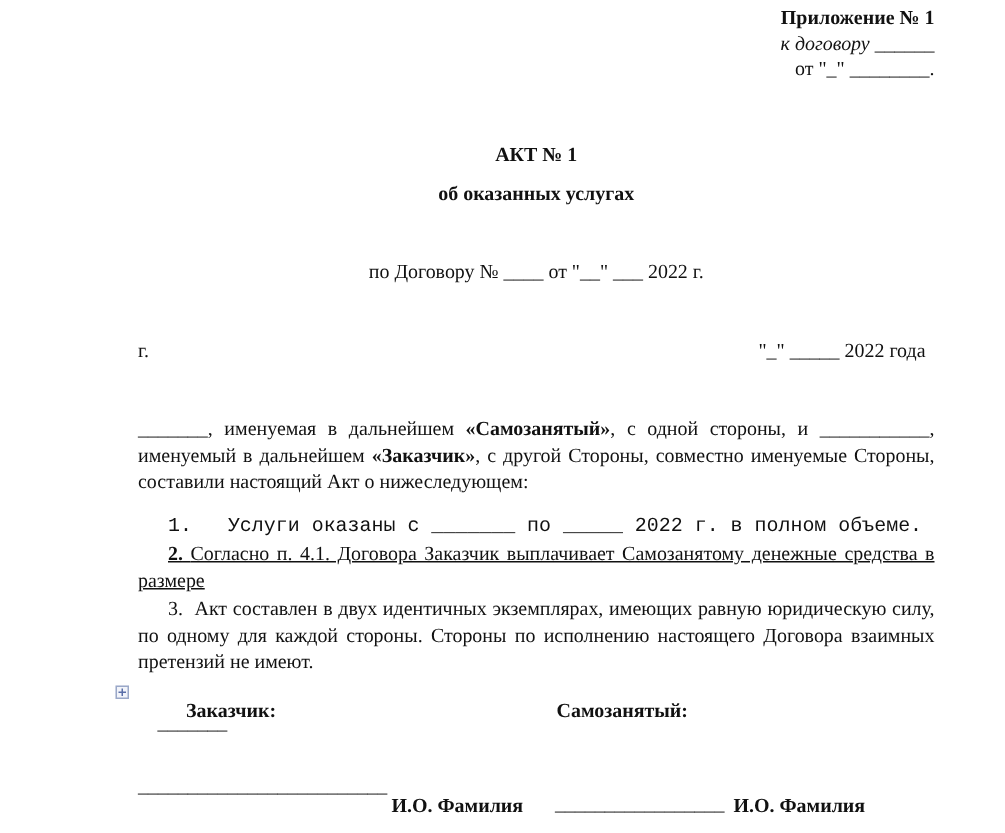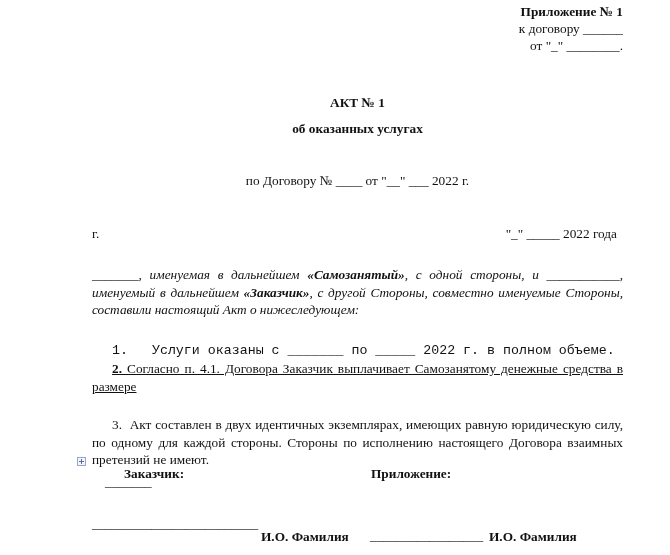--- a/index.html
+++ b/index.html
@@ -14,49 +14,49 @@
   .anchor { position:absolute; left:77px; top:457px; width:9px; height:9px;
             border:1px solid #9aa8c8; background:#f2f4fa; box-sizing:border-box; }
   .anchor::before, .anchor::after { content:""; position:absolute; background:#5a6fa8; }
   .anchor::before { left:3px; top:1px; width:1px; height:5px; }
   .anchor::after { left:1px; top:3px; width:5px; height:1px; }
 </style>
 </head>
 <body>
 
 <div class="abs right b" style="right:47px; top:4px;">Приложение № 1</div>
-<div class="abs right" style="right:47px; top:21px;">к договору ______</div>
+<div class="abs right" style="right:47px; top:21px;font-style:italic;">к договору ______</div>
 <div class="abs right" style="right:47px; top:38px;">от "_" ________.</div>
 
 <div class="abs center b" style="left:0; width:715px; top:95px;">АКТ №  1</div>
 <div class="abs center b" style="left:0; width:715px; top:121px;">об оказанных услугах</div>
 <div class="abs center" style="left:0; width:715px; top:173px;">по Договору №  ____ от "__" ___ 2022 г.</div>
 
 <div class="abs" style="left:92px; top:226px;">г.</div>
 <div class="abs right" style="right:53px; top:226px;">"_" _____ 2022 года</div>
 
-<div class="para just" style="top:266px;font-style:italic;">
+<div class="para just" style="top:277px;">
   <span>_______, именуемая в дальнейшем </span><span class="b">«Самозанятый»</span><span>, с одной стороны, и ___________, именуемый в дальнейшем </span><span class="b">«Заказчик»</span><span>, с другой Стороны, совместно именуемые Стороны, составили настоящий Акт о нижеследующем:</span>
 </div>
 
 <div class="para" style="top:342px; padding-left:20px; width:511px;font-family:Liberation Mono, monospace;">
   <span>1.</span>&nbsp;&nbsp;
   <span>Услуги оказаны с _______ по _____ 2022 г. в полном объеме.</span>
 </div>
 <div class="para just" style="top:360px; text-indent:20px;text-decoration:underline;">
   <span class="b">2.</span>
   <span>Согласно п. 4.1. Договора Заказчик выплачивает Самозанятому денежные средства в размере</span>
 </div>
-<div class="para just" style="top:416px; text-indent:20px;">
+<div class="para just" style="top:397px; text-indent:20px;">
   <span>3.</span>&nbsp;
   <span>Акт составлен в двух идентичных экземплярах, имеющих равную юридическую силу, по одному для каждой стороны. Стороны по исполнению настоящего Договора взаимных претензий  не имеют.</span>
 </div>
 
 <div class="anchor"></div>
 
 <div class="abs b" style="left:92px; top:466px;margin-left:32px;">Заказчик:</div>
 <div class="abs" style="left:92px; top:474px;margin-left:13px;">_______</div>
-<div class="abs b" style="left:371px; top:466px;">Приложение:</div>
+<div class="abs b" style="left:371px; top:466px;">Самозанятый:</div>
 
 <div class="abs" style="left:92px; top:516px;">_________________________</div>
 <div class="abs b" style="left:261px; top:529px;">И.О. Фамилия</div>
 <div class="abs" style="left:370px; top:528px;">_________________</div>
 <div class="abs b" style="left:489px; top:529px;">И.О. Фамилия</div>
 
 </body></html>

